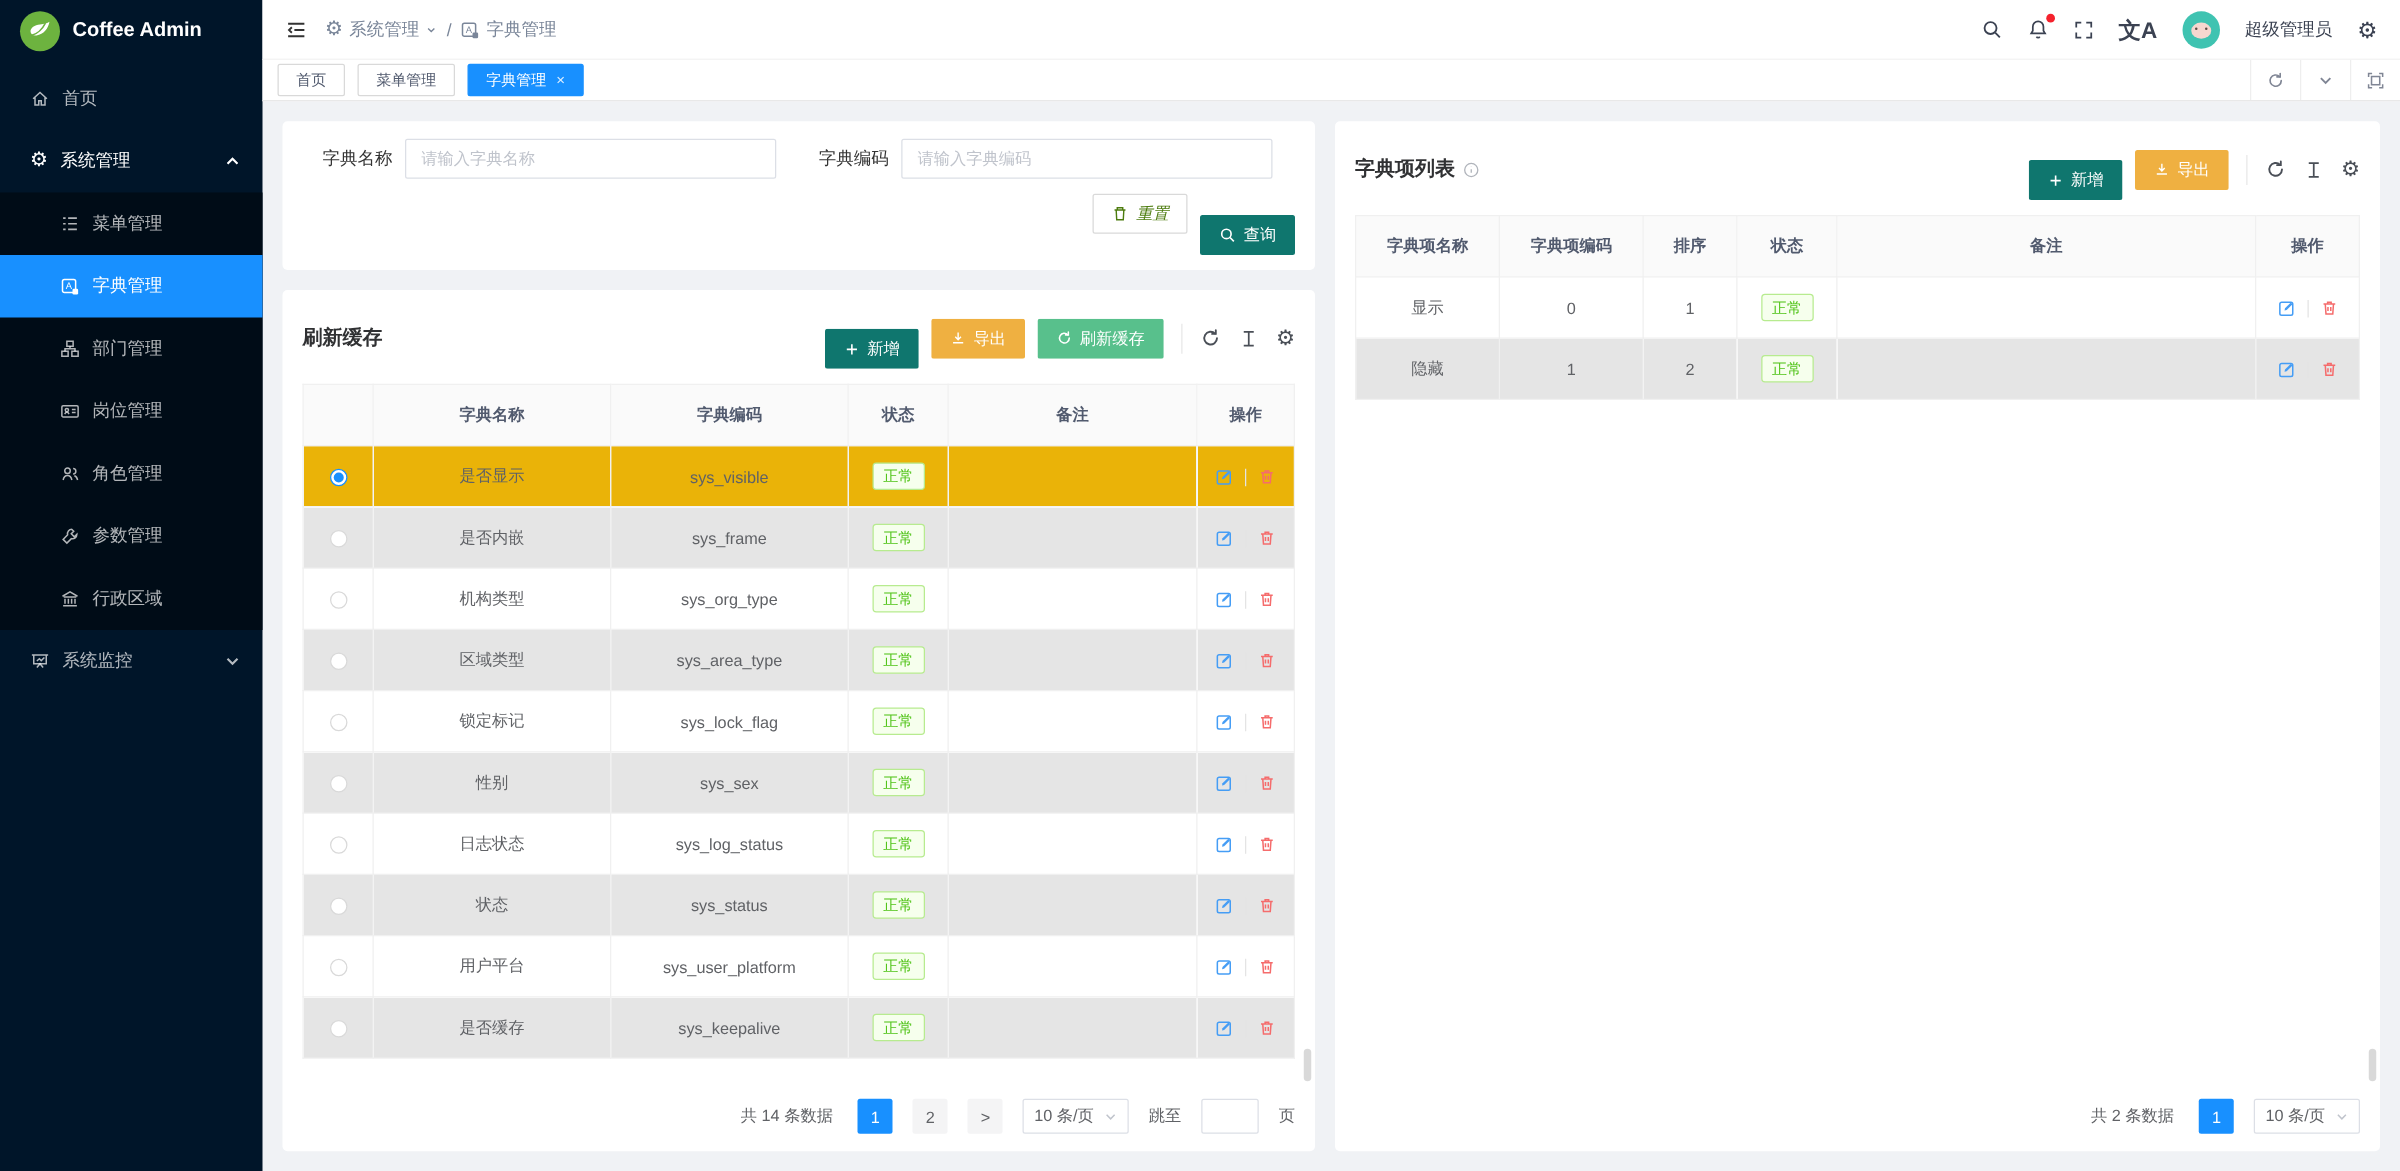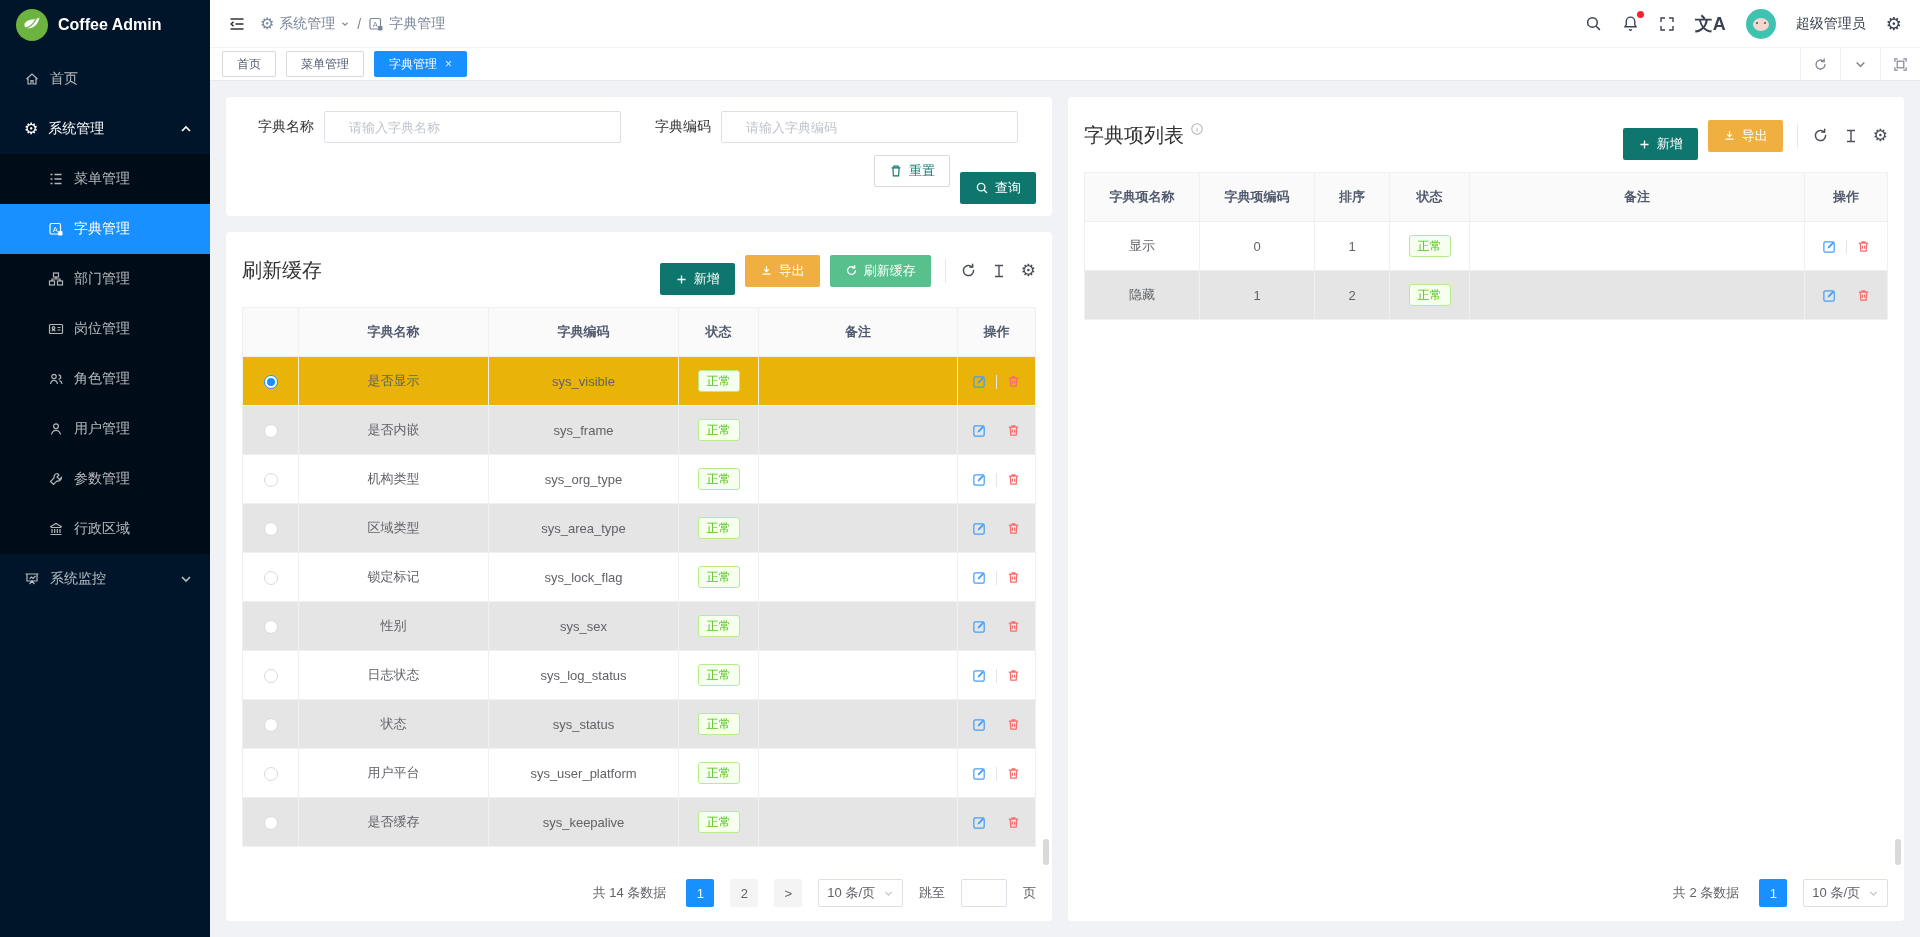--- a/index.html
+++ b/index.html
@@ -61,38 +61,38 @@
   .content { flex:1; display:flex; gap:16px; padding:16px; min-height:0; }
   .col-left { width:826px; flex-shrink:0; display:flex; flex-direction:column; gap:16px; }
   .col-right { flex:1; display:flex; min-width:0; }
   .card { background:#fff; border-radius:4px; }
 
   
   .search-card { padding:14px 16px 12px; }
   .search-row { display:flex; }
   .form-item { display:flex; align-items:center; width:50%; padding-right:18px; }
   .form-label { width:72px; text-align:right; margin-right:10px; font-size:14px; color:#333; flex-shrink:0; }
-  .inp { flex:1; height:32px; border:1px solid #dcdfe6; border-radius:2px; padding:0 24px;
-    font-size:13px; color:#333; outline:none; font-family:Liberation Sans, sans-serif; }
+  .inp { flex:1; height:32px; border:1px solid #dcdfe6; border-radius:2px; padding:0 12px;
+    font-size:13px; color:#333; outline:none; font-family:Liberation Mono, monospace; }
   .inp::placeholder { color:#c0c4cc; }
   .search-actions { display:flex; justify-content:flex-end; gap:10px; margin-top:12px; }
 
   
   .btn { height:32px; border-radius:2px; padding:0 14px; font-size:13px; display:inline-flex;
     align-items:center; gap:6px; border:1px solid transparent; cursor:pointer; white-space:nowrap;
     font-family:"Liberation Sans",sans-serif; }
-  .btn-plain { background:#fff; border-color:#d9d9d9; color:#0f766e; }
+  .btn-plain { background:#fff; border-color:#d9d9d9; color:#4d7c0f;font-style:italic; }
   .btn-primary { background:#0f766e; color:#fff;margin-top:17px; }
   .btn-warning { background:#efb041; color:#fff; }
   .btn-success { background:#58c08c; color:#fff; }
 
   
   .table-card { flex:1; padding:14px 16px; display:flex; flex-direction:column; position:relative; min-width:0; }
   .card-head { display:flex; align-items:center; margin-bottom:12px; }
-  .card-title { font-size:20px; color:#303133; font-weight:400; display:flex; gap:6px; }
+  .card-title { font-size:16px; color:#303133; font-weight:700; display:flex; align-items:center; gap:6px; }
   .info-ic { color:#b0b4bb; cursor:pointer; }
   .head-actions { margin-left:auto; display:flex; align-items:center; gap:10px; }
   .icon-group { display:flex; align-items:center; gap:14px; color:#5f6368; margin-left:4px;
     padding-left:14px; border-left:1px solid #e8e8e8; height:24px; }
   .tool-ic { cursor:pointer; color:#4a4f57; }
 
   table { width:100%; border-collapse:collapse; table-layout:fixed; font-size:13px; color:#606266; }
   th, td { border:1px solid #f0f0f0; height:49px; text-align:center; padding:0 8px; overflow:hidden; }
   th { background:#fafafa; color:#515a6e; font-weight:600; }
   tr.striped td { background:#e5e5e5; }
@@ -193,29 +193,20 @@
         <span>岗位管理</span>
       </div>
       <div class="menu-item">
         <svg class="si" viewBox="0 0 16 16">
             <g fill="none" stroke="currentColor" stroke-width="1.2">
               <circle cx="6" cy="5.5" r="2.2"></circle>
               <path d="M2.5 13c.5-2.4 1.8-3.6 3.5-3.6s3 1.2 3.5 3.6M10.5 3.8a2.2 2.2 0 0 1 0 4.4M11.5 9.6c1.4.4 2.2 1.5 2.6 3.4"></path>
             </g>
           </svg>
         <span>角色管理</span>
-      </div>
-      <div class="menu-item">
-        <svg class="si" viewBox="0 0 16 16">
-            <g fill="none" stroke="currentColor" stroke-width="1.2">
-              <circle cx="8" cy="5.2" r="2.4"></circle>
-              <path d="M3.5 13.5c.6-2.8 2.1-4.2 4.5-4.2s3.9 1.4 4.5 4.2"></path>
-            </g>
-          </svg>
-        <span>用户管理</span>
       </div>
       <div class="menu-item">
         <svg class="si" viewBox="0 0 16 16">
             <path d="M9.5 2.5a3.5 3.5 0 0 0-3.4 4.4L2.5 10.5l3 3 3.6-3.6a3.5 3.5 0 0 0 4.4-3.4l-2 2-2.5-2.5 2-2z" fill="none" stroke="currentColor" stroke-width="1.2"></path>
           </svg>
         <span>参数管理</span>
       </div>
       <div class="menu-item">
         <svg class="si" viewBox="0 0 16 16">
             <path d="M2 6l6-3.5L14 6M3 6.5h10M4 8v4M6.7 8v4M9.3 8v4M12 8v4M2.5 13.5h11" fill="none" stroke="currentColor" stroke-width="1.2"></path>

